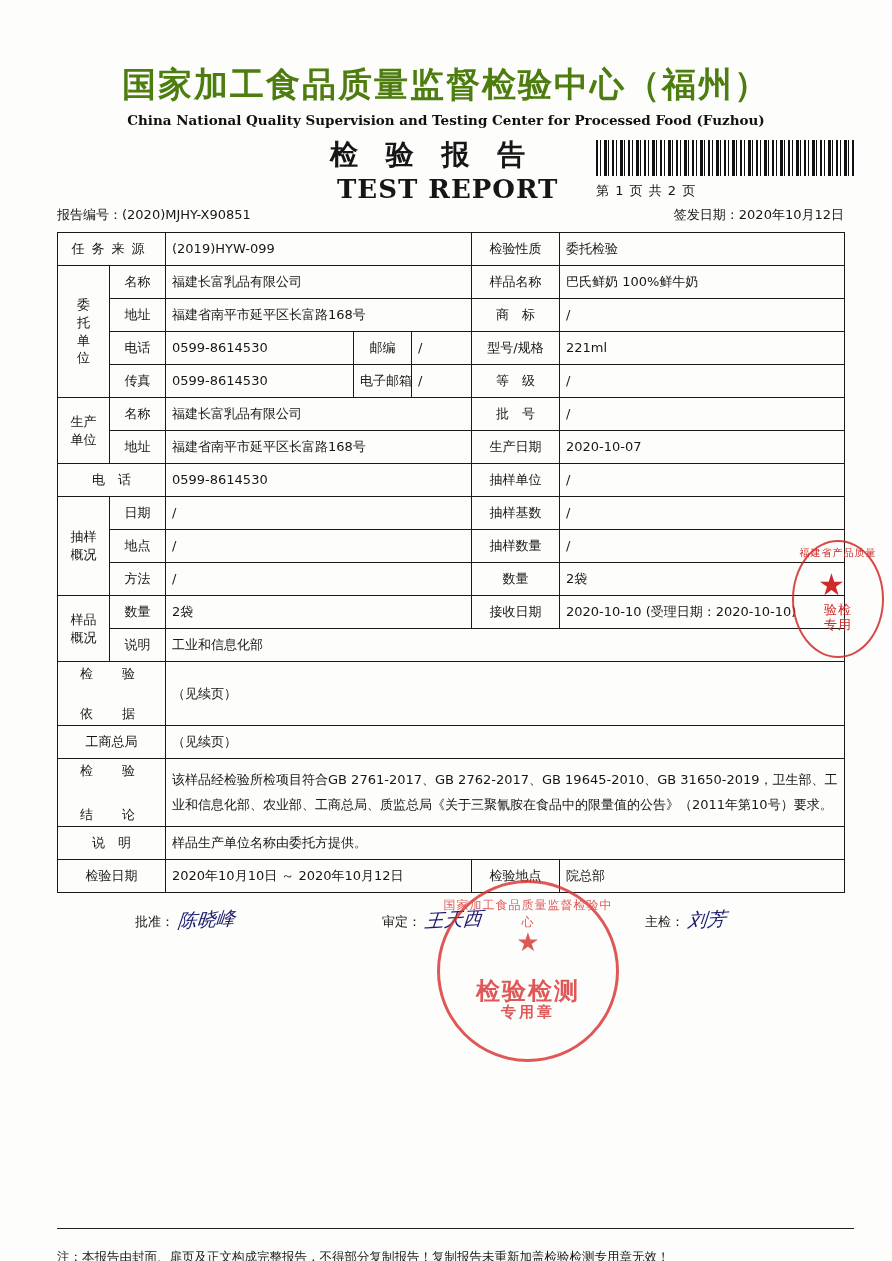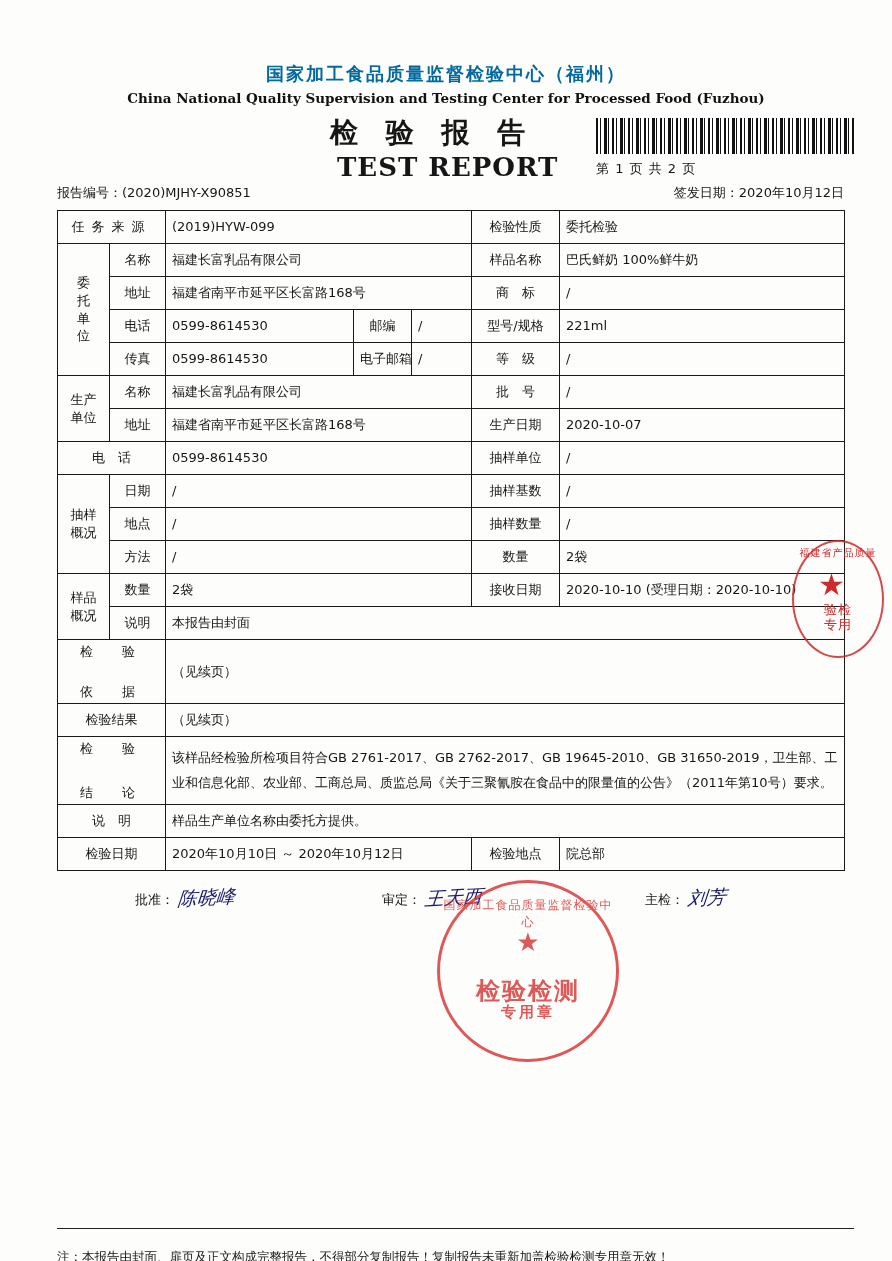--- a/index.html
+++ b/index.html
@@ -15,22 +15,22 @@
     position:relative;
     width:892px;height:1261px;
     box-sizing:border-box;
     padding:0;
   }
 
   
   .hdr{ text-align:center; padding-top:62px; }
   .hdr .cn-title{
     font-family:"DejaVu Serif", serif;
-    font-size:18px; font-weight:bold; letter-spacing:2px;
-    color:#0369a1;
+    font-size:34px; font-weight:bold; letter-spacing:2px;
+    color:#4d7c0f;
   }
   .hdr .en-title{
     font-family:"DejaVu Serif", serif;
     font-size:13.5px; font-weight:bold; margin-top:4px;
     color:#111;
   }
 
   .reportline{
     position:relative; height:70px; margin-top:6px;
   }
@@ -310,33 +310,33 @@
         <div>样品</div>
             <div>概况</div>
       </td>
       <td class="lbl">数量</td>
       <td class="val" colspan="3">2袋</td>
       <td class="lbl">接收日期</td>
       <td class="val">2020-10-10 (受理日期：2020-10-10)</td>
     </tr>
     <tr>
       <td class="lbl">说明</td>
-      <td class="val" colspan="5">本报告由封面</td>
+      <td class="val" colspan="5">工业和信息化部</td>
     </tr>
 
     <tr>
       <td class="lbl bigcell" colspan="2">
         <div style="letter-spacing:8px;">检　验</div>
         <div style="letter-spacing:8px;margin-top:22px;">依　据</div>
       </td>
       <td class="val bigcell" colspan="5">（见续页）</td>
     </tr>
 
     <tr>
-      <td class="lbl" colspan="2">检验结果</td>
+      <td class="lbl" colspan="2">工商总局</td>
       <td class="val" colspan="5">（见续页）</td>
     </tr>
 
     <tr>
       <td class="lbl concl" colspan="2">
         <div style="letter-spacing:8px;">检　验</div>
         <div style="letter-spacing:8px;margin-top:26px;">结　论</div>
       </td>
       <td class="val concl" colspan="5" style="line-height:1.9;">该样品经检验所检项目符合GB 2761-2017、GB 2762-2017、GB 19645-2010、GB 31650-2019，卫生部、工业和信息化部、农业部、工商总局、质监总局《关于三聚氰胺在食品中的限量值的公告》（2011年第10号）要求。</td>
     </tr>

